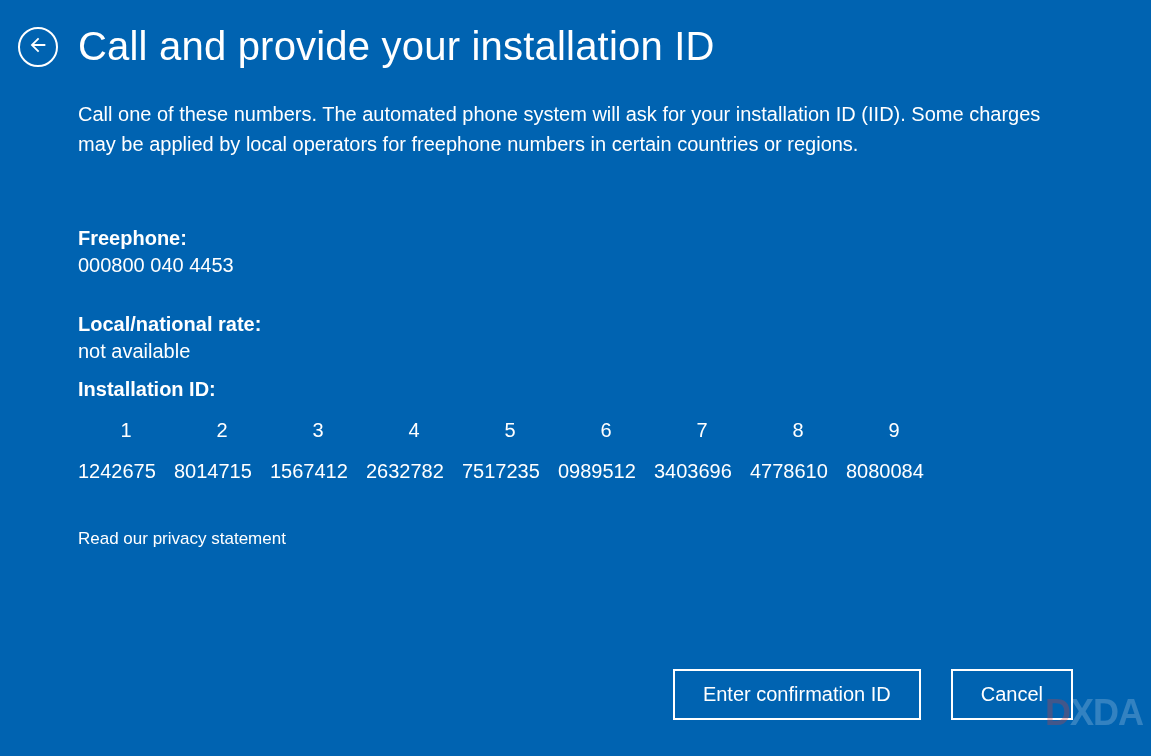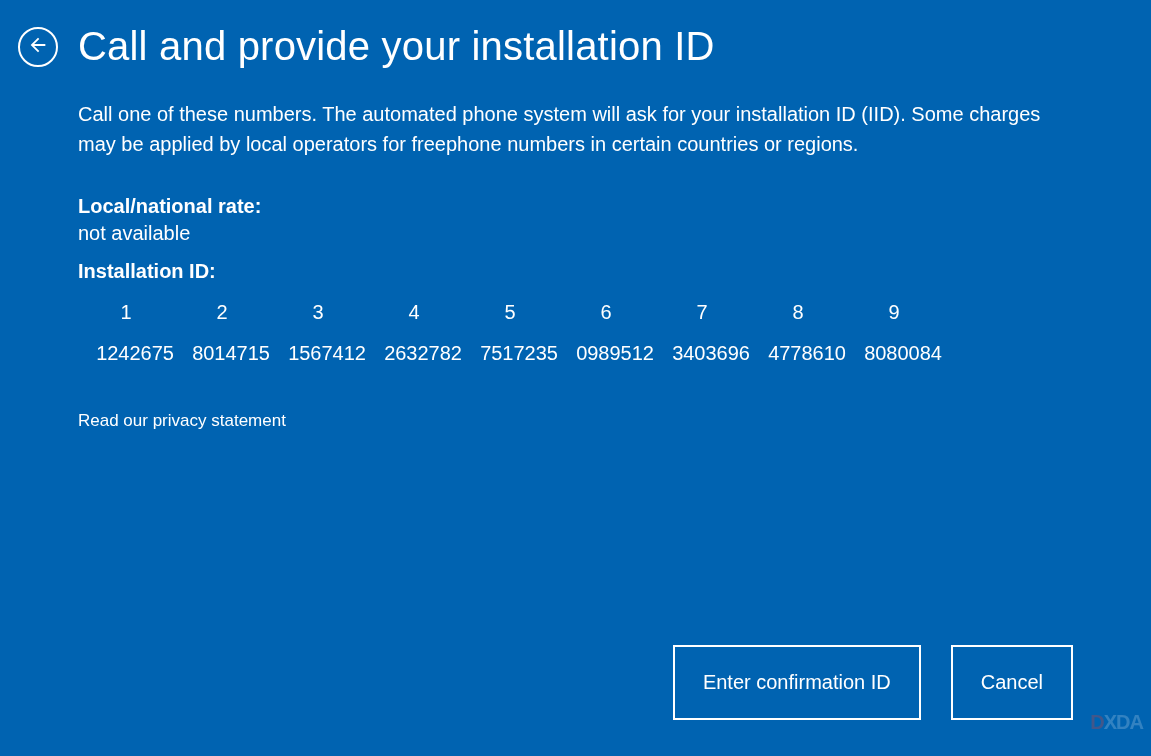--- a/index.html
+++ b/index.html
@@ -84,21 +84,21 @@
     text-align: center;
     width: 96px;
   }
   .iid-value-row {
     display: flex;
     margin-top: 18px;
   }
   .iid-value-cell {
     font-size: 20px;
     font-weight: 400;
-    text-align: right;
+    text-align: left;
     width: 96px;
   }
   .privacy {
     font-size: 17px;
     font-weight: 400;
     margin-top: 46px;
     cursor: pointer;
   }
   .footer {
     position: absolute;
@@ -106,33 +106,33 @@
     right: 78px;
     display: flex;
     gap: 30px;
   }
   .btn {
     border: 2px solid #ffffff;
     background: transparent;
     color: #ffffff;
     font-size: 20px;
     font-family: inherit;
-    padding: 24px 28px;
+    padding: 12px 28px;
     cursor: pointer;
     min-width: 120px;
   }
   .watermark {
     position: absolute;
     bottom: 22px;
     right: 8px;
     opacity: 0.5;
     pointer-events: none;
     font-family: Arial, sans-serif;
     font-weight: bold;
-    font-size: 20px;
+    font-size: 36px;
     color: rgba(255,255,255,0.4);
     letter-spacing: -1px;
   }
   .watermark .red {
     color: rgba(220, 60, 50, 0.6);
   }
 </style>
 </head>
 <body>
 
@@ -143,20 +143,24 @@
           <path d="M20 11H7.83l5.59-5.59L12 4l-8 8 8 8 1.41-1.41L7.83 13H20v-2z"></path>
         </svg>
     </span>
   </div>
   <h1 class="title">Call and provide your installation ID</h1>
 </div>
 
 <div class="content">
   <p class="description">Call one of these numbers. The automated phone system will ask for your installation ID (IID). Some charges may be applied by local operators for freephone numbers in certain countries or regions.</p>
 
+  <div class="section">
+    <div class="section-label">Freephone:</div>
+    <div class="section-value">000800 040 4453</div>
+  </div>
 
   <div class="section small-gap">
     <div class="section-label">Local/national rate:</div>
     <div class="section-value">not available</div>
   </div>
 
   <div class="iid-section">
     <div class="iid-label">Installation ID:</div>
     <div class="iid-header-row">
       <div class="iid-header-cell">1</div>

